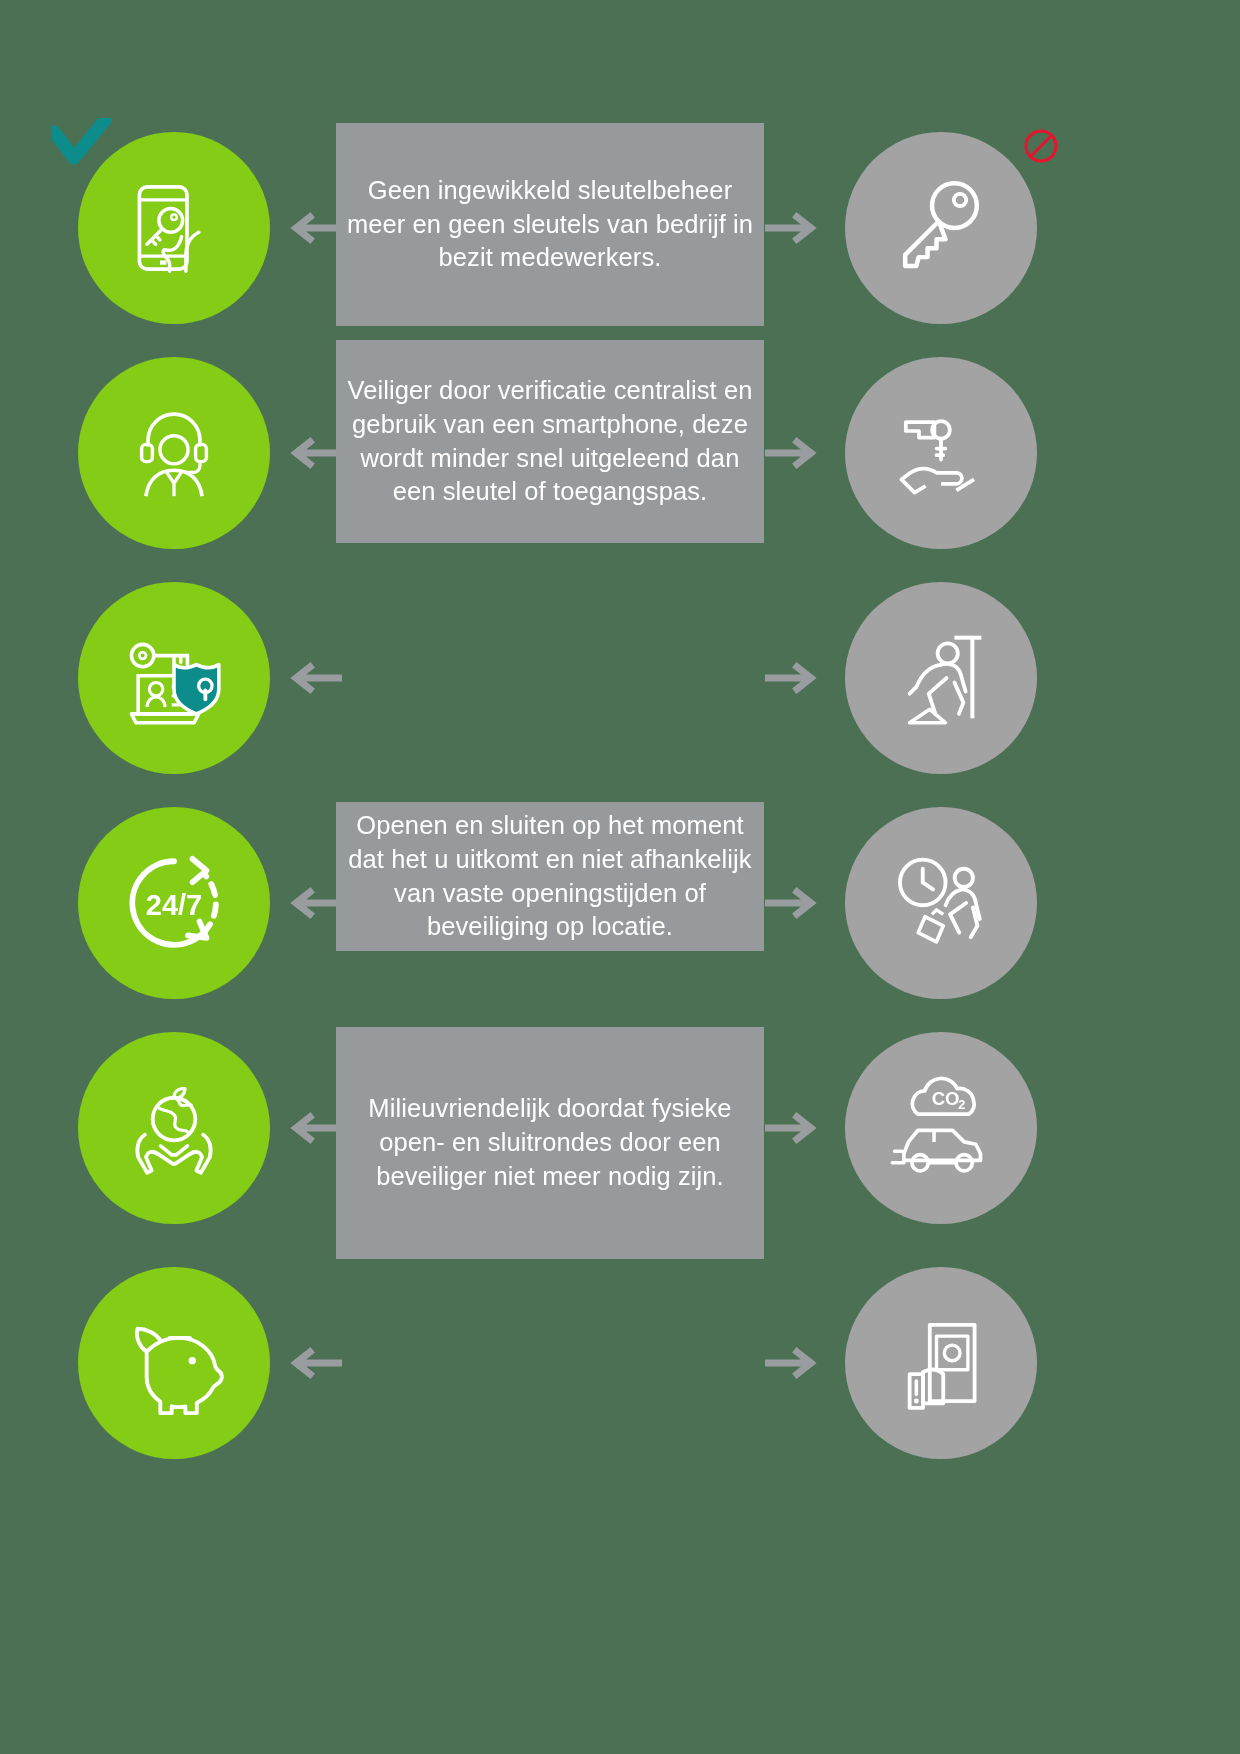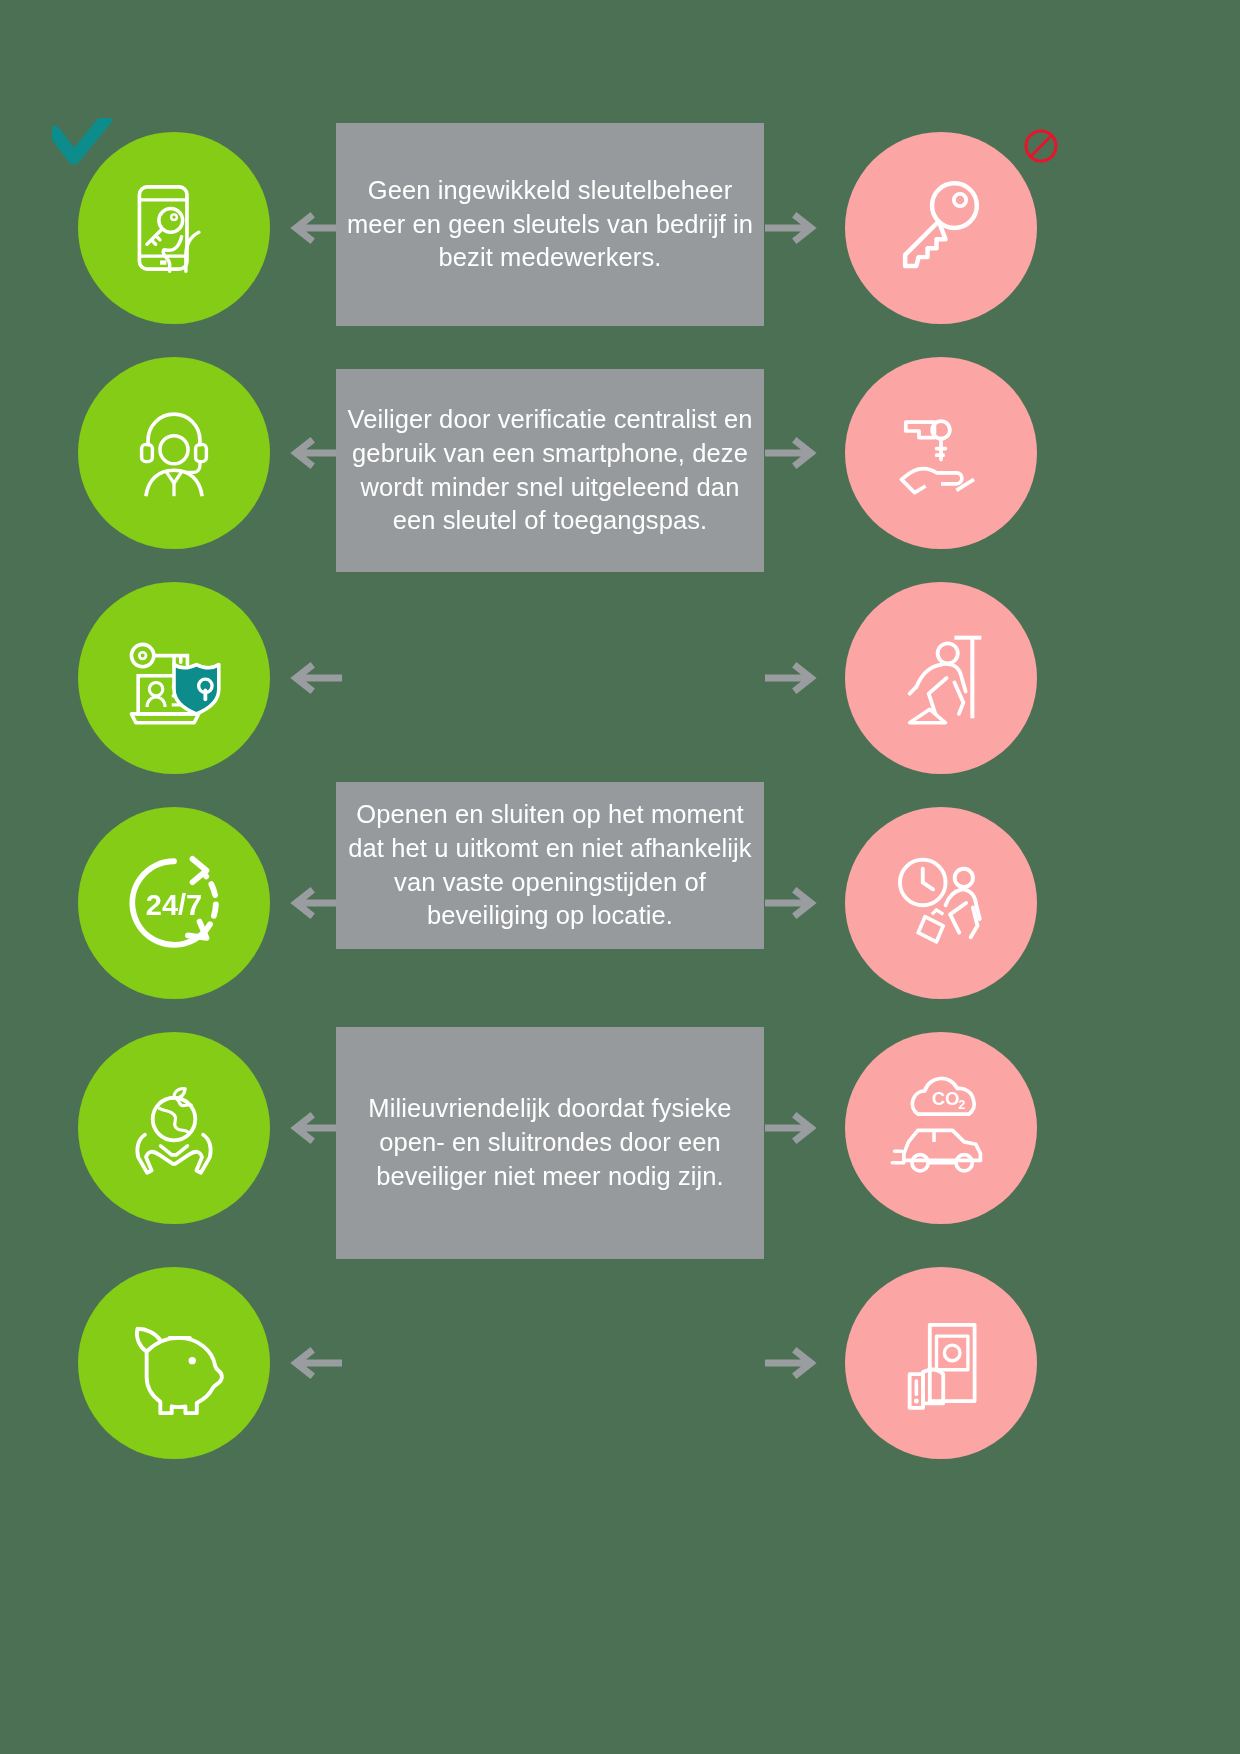--- a/index.html
+++ b/index.html
@@ -16,21 +16,21 @@
   .check-mark{
     position:absolute;left:52px;top:118px;width:60px;height:52px;
   }
 
   
   .circle{
     position:absolute;border-radius:50%;
     display:flex;align-items:center;justify-content:center;
   }
   .circle-left{left:78px;width:192px;height:192px;background:#84cc16;}
-  .circle-right{left:845px;width:192px;height:192px;background:#fca5a5;}
+  .circle-right{left:845px;width:192px;height:192px;background:#a3a3a3;}
 
   .circle svg{display:block;}
 
   
   .no-badge{
     position:absolute;left:1021px;top:126px;width:40px;height:40px;
   }
 
   
   .panel{
@@ -118,21 +118,21 @@
       <path d="M24 90 c2 -16 12 -24 26 -24 c14 0 24 8 26 24" fill="none" stroke="#fff" stroke-width="3.4"></path>
       <path d="M42 66 L50 78 L58 66" fill="none" stroke="#fff" stroke-width="3"></path>
       <line x1="50" y1="78" x2="50" y2="90" stroke="#fff" stroke-width="3"></line>
     </svg>
   </div>
   <div class="arrow arrow-left" style="top:436px">
     <svg viewBox="0 0 52 34" width="52" height="34">
         <path d="M50 17 H8 M20 6 L6 17 L20 28" fill="none" stroke="#9a9da0" stroke-width="7" stroke-linecap="square"></path>
       </svg>
   </div>
-  <div class="panel" style="top:369px;height:203px">
+  <div class="panel" style="top:340px;height:203px">
     <p>Veiliger door verificatie centralist en gebruik van een smartphone, deze wordt minder snel uitgeleend dan een sleutel of toegangspas.</p>
   </div>
   <div class="arrow arrow-right" style="top:436px">
     <svg viewBox="0 0 52 34" width="52" height="34">
         <path d="M2 17 H44 M32 6 L46 17 L32 28" fill="none" stroke="#9a9da0" stroke-width="7" stroke-linecap="square"></path>
       </svg>
   </div>
   <div class="circle circle-right" style="top:357px">
     <svg width="110" height="110" viewBox="0 0 100 100">
       <path d="M18 22 L44 22 L44 36 L30 36 L30 30 L18 30 Z" fill="none" stroke="#fff" stroke-width="3.4" stroke-linejoin="round"></path>
@@ -191,21 +191,21 @@
       <path d="M66 12 l12 10 l-12 10" fill="none" stroke="#fff" stroke-width="5" stroke-linejoin="round" stroke-linecap="round"></path>
       <path d="M72 66 l6 14 l-16 -2" fill="none" stroke="#fff" stroke-width="5" stroke-linejoin="round" stroke-linecap="round"></path>
       <text x="50" y="60" text-anchor="middle" fill="#fff" font-family="Liberation Sans, sans-serif" font-size="25" font-weight="bold">24/7</text>
     </svg>
   </div>
   <div class="arrow arrow-left" style="top:886px">
     <svg viewBox="0 0 52 34" width="52" height="34">
         <path d="M50 17 H8 M20 6 L6 17 L20 28" fill="none" stroke="#9a9da0" stroke-width="7" stroke-linecap="square"></path>
       </svg>
   </div>
-  <div class="panel" style="top:782px;height:167px">
+  <div class="panel" style="top:802px;height:149px">
     <p>Openen en sluiten op het moment dat het u uitkomt en niet afhankelijk van vaste openingstijden of beveiliging op locatie.</p>
   </div>
   <div class="arrow arrow-right" style="top:886px">
     <svg viewBox="0 0 52 34" width="52" height="34">
         <path d="M2 17 H44 M32 6 L46 17 L32 28" fill="none" stroke="#9a9da0" stroke-width="7" stroke-linecap="square"></path>
       </svg>
   </div>
   <div class="circle circle-right" style="top:807px">
     <svg width="114" height="114" viewBox="0 0 100 100">
       <circle cx="34" cy="32" r="20" fill="none" stroke="#fff" stroke-width="3.4"></circle>

